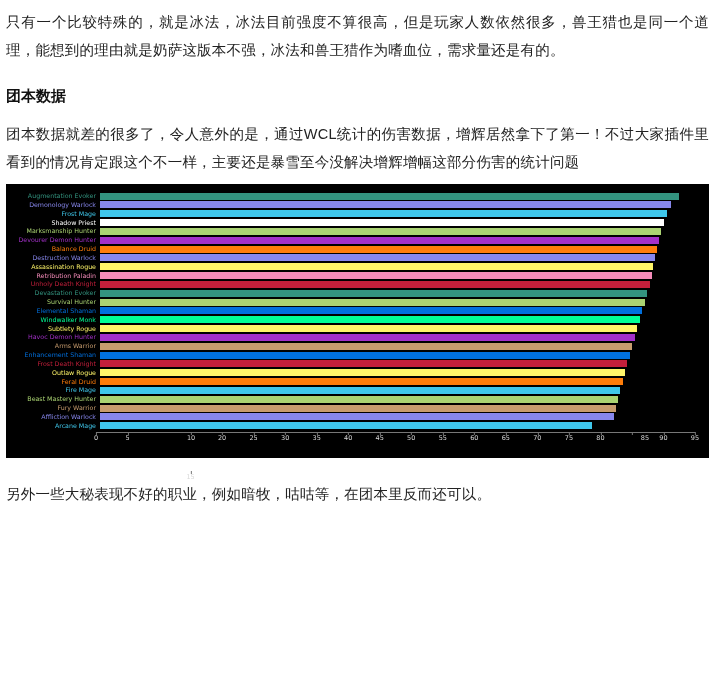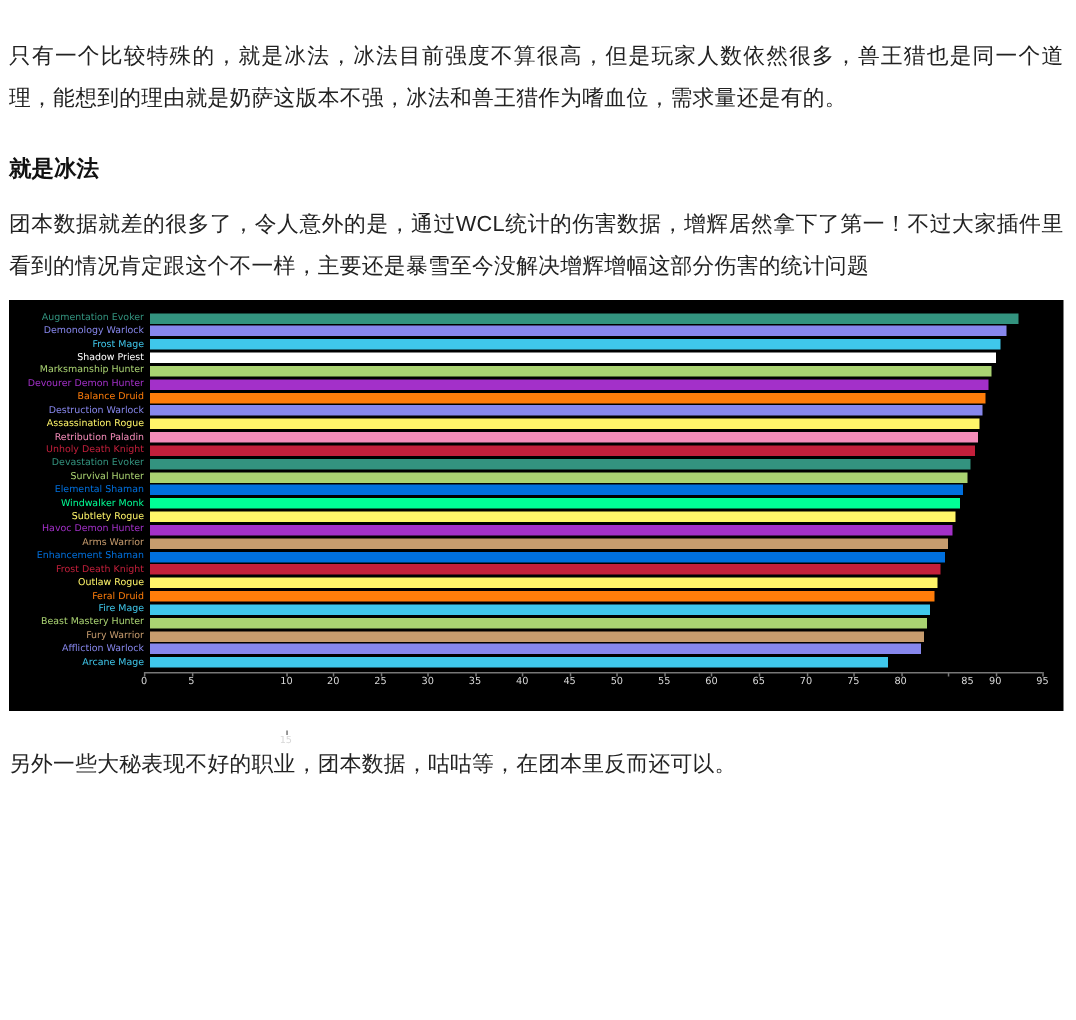--- a/index.html
+++ b/index.html
@@ -21,21 +21,21 @@
   }
   .para {
     font-size: 14.5px;
     line-height: 1.95;
     color: #222;
     margin: 0 8px 0 6px;
     letter-spacing: 0.2px;
     text-align: justify;
   }
   .para.top {
-    padding-top: 24px;
+    padding-top: 8px;
   }
   .section-title {
     font-size: 15px;
     font-weight: bold;
     color: #111;
     margin: 22px 6px 14px 6px;
   }
   .gap-sm { height: 14px; }
   .gap-md { height: 22px; }
 
@@ -123,21 +123,21 @@
     background: #777;
   }
 </style>
 </head>
 <body>
 
 <div class="page">
 
   <p class="para top">只有一个比较特殊的，就是冰法，冰法目前强度不算很高，但是玩家人数依然很多，兽王猎也是同一个道理，能想到的理由就是奶萨这版本不强，冰法和兽王猎作为嗜血位，需求量还是有的。</p>
 
-  <h3 class="section-title">就是冰法</h3>
+  <h3 class="section-title">团本数据</h3>
 
   <p class="para">团本数据就差的很多了，令人意外的是，通过WCL统计的伤害数据，增辉居然拿下了第一！不过大家插件里看到的情况肯定跟这个不一样，主要还是暴雪至今没解决增辉增幅这部分伤害的统计问题</p>
 
   <div class="chart-wrap">
     <div class="chart-inner">
       <div class="rows" id="chart-rows">
           <div class="row">
             <div class="row-label" style="color: rgb(51, 147, 127);">Augmentation Evoker</div>
             <div class="bar-area">
               <div class="bar" style="width: 97.3684%; background: rgb(51, 147, 127);"></div>
@@ -323,18 +323,18 @@
             <div class="tick" style="left: 89.4737%; padding-left: 26px;">85<i></i></div>
             <div class="tick" style="left: 94.7368%;">90<i></i></div>
             <div class="tick" style="left: 100%;">95<i></i></div>
           </div>
       </div>
     </div>
   </div>
 
   <div class="gap-md"></div>
 
-  <p class="para">另外一些大秘表现不好的职业，团本数据，咕咕等，在团本里反而还可以。</p>
+  <p class="para">另外一些大秘表现不好的职业，例如暗牧，咕咕等，在团本里反而还可以。</p>
 
   <div class="gap-sm"></div>
 
 
 </div>
 
 </body></html>

